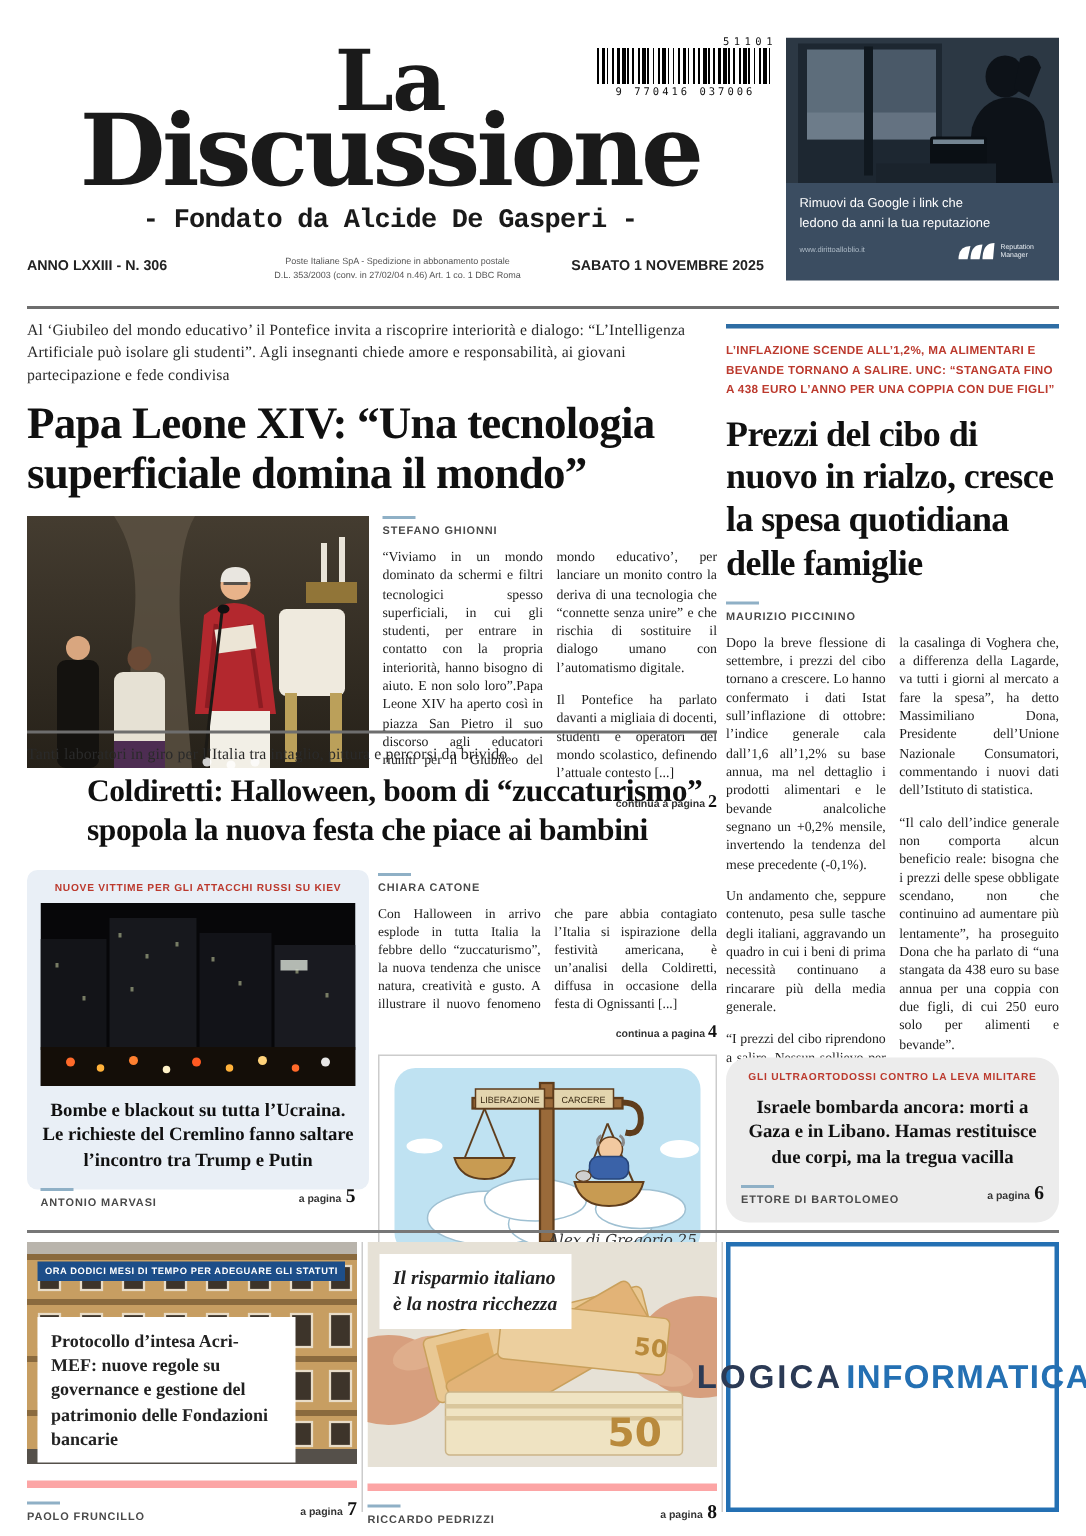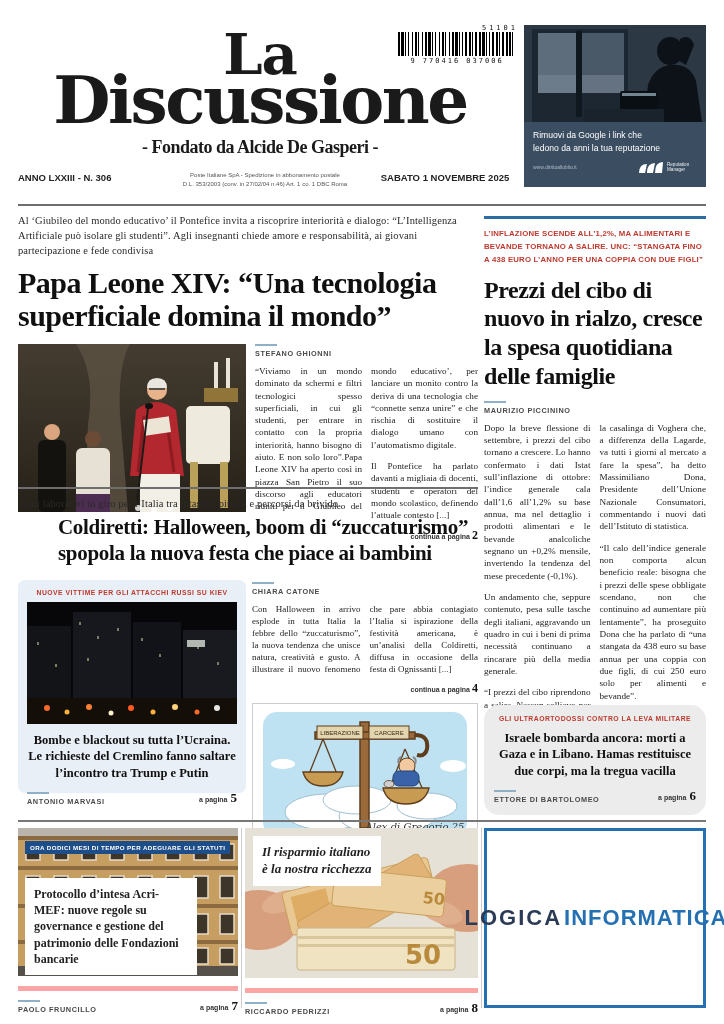--- a/index.html
+++ b/index.html
@@ -3,21 +3,21 @@
 <meta charset="utf-8">
 <style>
   * { margin:0; padding:0; box-sizing:border-box; }
   body { background:#d8d8d8; font-family:"Liberation Serif", serif; }
   .page { position:relative; width:724px; height:1024px; background:#ffffff; margin:0 auto; overflow:hidden; }
 
   
   .masthead { position:absolute; left:0; top:26px; width:520px; text-align:center; color:#1a1a1a; }
   .m-la { font-family:"DejaVu Serif", serif; font-weight:bold; font-size:56px; line-height:1; margin-bottom:-16px; letter-spacing:-1px; }
   .m-name { font-family:"DejaVu Serif", serif; font-weight:bold; font-size:66px; line-height:1.05; letter-spacing:-2.5px; }
-  .m-tagline { font-family:Liberation Serif, serif; font-weight:bold; font-size:18px; margin-top:2px; letter-spacing:-0.5px; }
+  .m-tagline { font-family:Liberation Mono, monospace; font-weight:bold; font-size:18px; margin-top:2px; letter-spacing:-0.5px; }
 
   .barcode { position:absolute; left:398px; top:26px; width:120px; height:42px; }
   .bc-addon { position:absolute; right:0; top:-2px; font-family:"DejaVu Sans Mono", monospace; font-size:7px; letter-spacing:3px; color:#111; }
   .bc-bars { position:absolute; left:0; top:6px; width:118px; height:24px;
      background:repeating-linear-gradient(90deg,#000 0 1.5px,#fff 1.5px 3px,#000 3px 5.5px,#fff 5.5px 6.5px,#000 6.5px 7.5px,#fff 7.5px 10px,#000 10px 11px,#fff 11px 13.5px); }
   .bc-num { position:absolute; left:0; top:31px; width:118px; text-align:center; font-family:"DejaVu Sans Mono", monospace; font-size:7px; letter-spacing:2px; color:#111; background:#fff; }
 
   .hdr-anno { position:absolute; left:18px; top:172px; font-family:"Liberation Sans", sans-serif; font-weight:bold; font-size:9.5px; color:#222; }
   .hdr-poste { position:absolute; left:165px; top:171px; width:200px; text-align:center; font-family:"Liberation Sans", sans-serif; font-size:6px; color:#555; line-height:1.5; }
   .hdr-date { position:absolute; left:375px; top:172px; width:140px; text-align:center; font-family:"Liberation Sans", sans-serif; font-weight:bold; font-size:9.5px; color:#222; }

